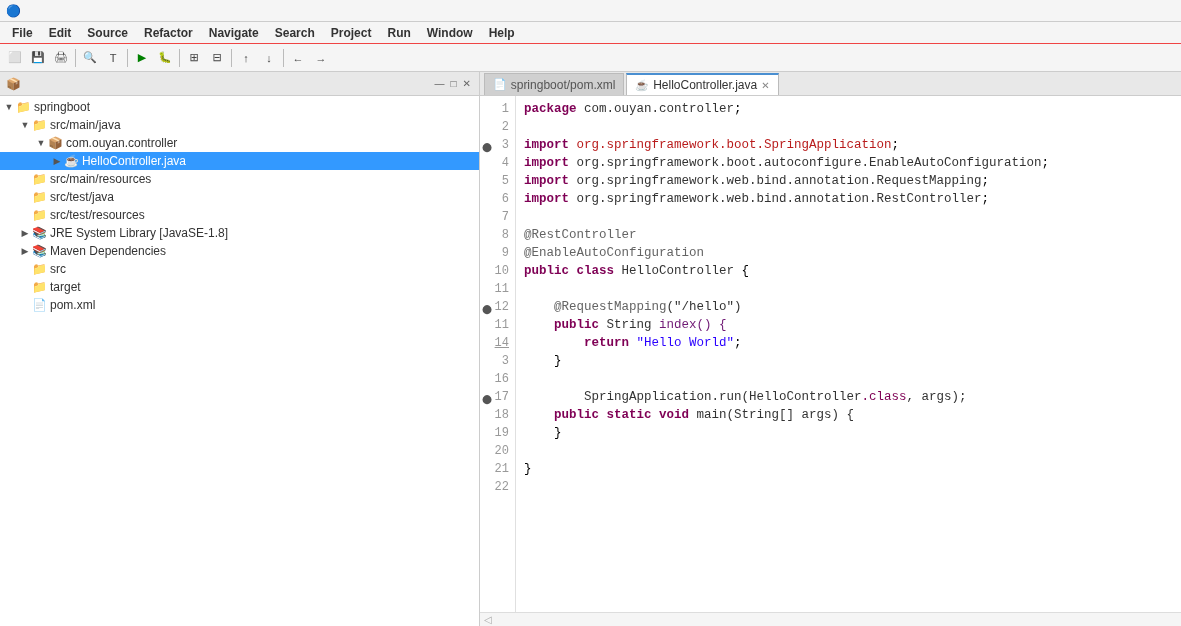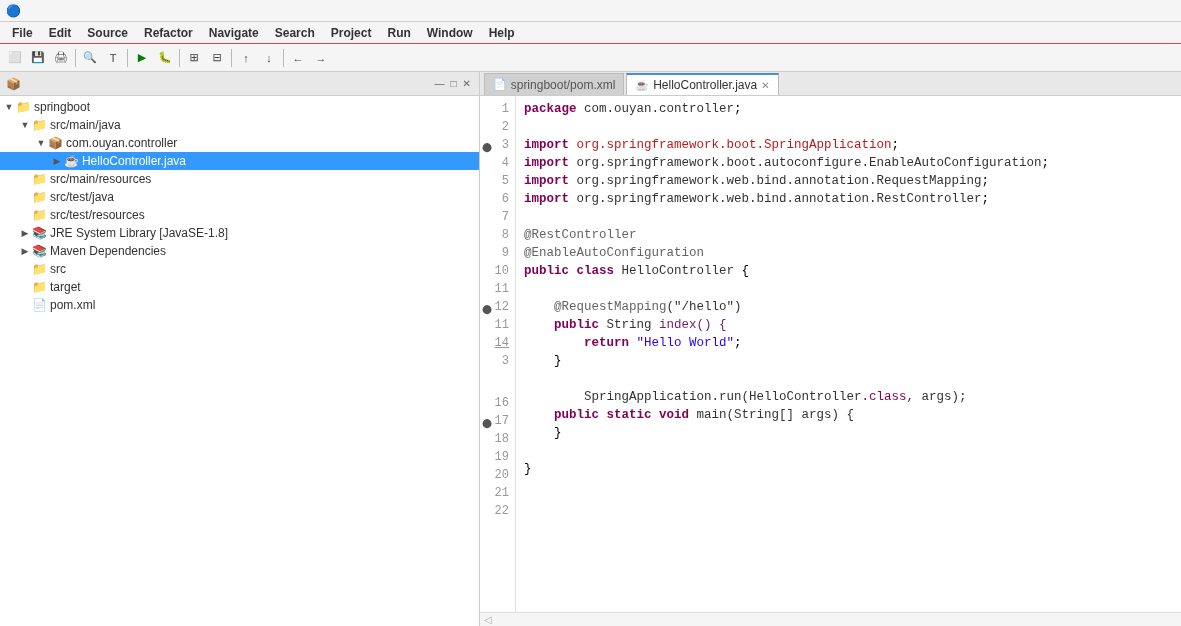--- a/index.html
+++ b/index.html
@@ -357,21 +357,21 @@
             <div style="line-height: 18px; min-height: 18px; position: relative;">6</div>
             <div style="line-height: 18px; min-height: 18px; position: relative;">7</div>
             <div style="line-height: 18px; min-height: 18px; position: relative;">8</div>
             <div style="line-height: 18px; min-height: 18px; position: relative;">9</div>
             <div style="line-height: 18px; min-height: 18px; position: relative;">10</div>
             <div style="line-height: 18px; min-height: 18px; position: relative;">11</div>
             <div style="line-height: 18px; min-height: 18px; position: relative;"><span style="color:#555;font-size:9px;position:absolute;left:-2px;top:3px">⬤</span>12</div>
             <div style="line-height: 18px; min-height: 18px; position: relative;">11</div>
             <div style="line-height: 18px; min-height: 18px; position: relative; text-decoration: underline;">14</div>
             <div style="line-height: 18px; min-height: 18px; position: relative;">3</div>
-            <div style="line-height: 18px; min-height: 18px; position: relative; margin-top: 24px;">16</div>
+            <div style="line-height: 18px; min-height: 18px; position: relative;">16</div>
             <div style="line-height: 18px; min-height: 18px; position: relative;"><span style="color:#555;font-size:9px;position:absolute;left:-2px;top:3px">⬤</span>17</div>
             <div style="line-height: 18px; min-height: 18px; position: relative;">18</div>
             <div style="line-height: 18px; min-height: 18px; position: relative;">19</div>
             <div style="line-height: 18px; min-height: 18px; position: relative;">20</div>
             <div style="line-height: 18px; min-height: 18px; position: relative; text-align: right;">21</div>
             <div style="line-height: 18px; min-height: 18px; position: relative;">22</div>
           </div>
         <div id="code-lines">
 
         <span class="code-line"><span class="kw">package </span><span style="color:#333">com.ouyan.controller</span>;</span>

